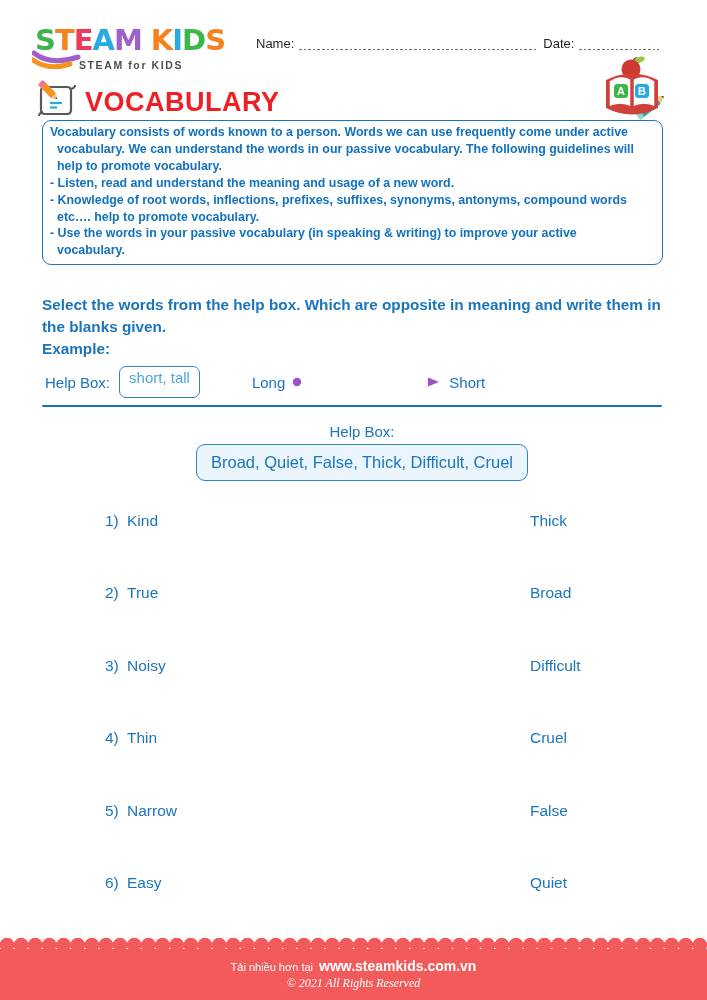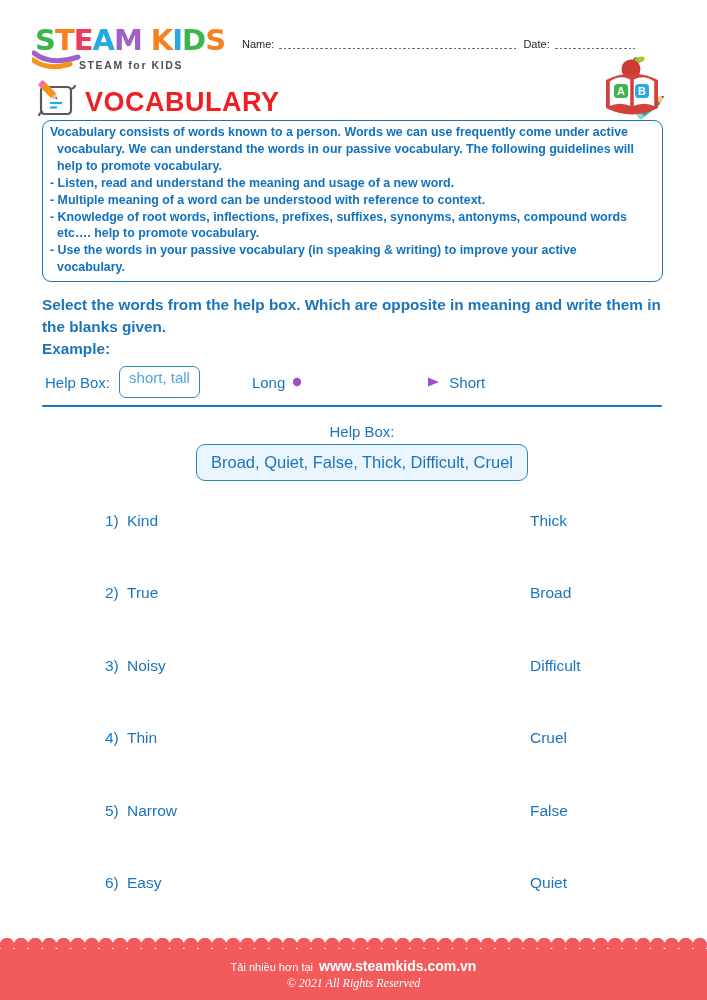--- a/index.html
+++ b/index.html
@@ -6,21 +6,21 @@
   body { background:#e8e8e8; font-family:"Liberation Sans", sans-serif; }
   .page { position:relative; width:707px; height:1000px; background:#ffffff; margin:0 auto; overflow:hidden; }
 
   
   .logo-block { position:absolute; left:35px; top:26px; }
   .logo-text { font-family:"DejaVu Sans","Liberation Sans",sans-serif; font-weight:900; font-size:29px; line-height:1; letter-spacing:-1px; white-space:nowrap; }
   .logo-text .sp { display:inline-block; width:9px; }
   .swoosh { position:absolute; left:-3px; top:24px; }
   .tagline { position:absolute; left:44px; top:33px; font-size:10.5px; font-weight:bold; color:#4D4D4F; letter-spacing:1.6px; white-space:nowrap; }
 
-  .name-date-row { position:absolute; left:242px; top:36px; width:414px; display:flex; align-items:flex-end; font-size:11px; color:#231F20; }
+  .name-date-row { position:absolute; left:256px; top:36px; width:414px; display:flex; align-items:flex-end; font-size:13px; color:#231F20; }
   .dotline { height:13px; flex:0 0 auto; background-image:repeating-linear-gradient(90deg,#6D6E71 0 2.6px, transparent 2.6px 4.6px); background-size:100% 1.4px; background-position:0 100%; background-repeat:no-repeat; margin:0 6px 1px 5px; }
   .dotline.name { width:238px; }
   .dotline.date { width:80px; margin-right:0; }
 
   .ab-book-icon { position:absolute; left:601px; top:54px; }
 
   
   .title-row { position:absolute; left:36px; top:80px; display:flex; align-items:center; }
   .page-title { font-size:27px; font-weight:800; color:#EE2024; letter-spacing:0.5px; margin-left:7px; }
 
@@ -121,21 +121,20 @@
           <polygon points="23.2,8.7 25,10 23.2,11.3" fill="#58595B"></polygon>
         </g>
       </svg>
     </span>
     <span class="page-title">VOCABULARY</span>
   </div>
 
   <div class="info-box">
     <div class="info-line">Vocabulary consists of words known to a person. Words we can use frequently come under active vocabulary. We can understand the words in our passive vocabulary. The following guidelines will help to promote vocabulary.</div>
     <div class="info-line">- Listen, read and understand the meaning and usage of a new word.</div>
-    <div class="info-line">- Multiple meaning of a word can be understood with reference to context.</div>
     <div class="info-line">- Knowledge of root words, inflections, prefixes, suffixes, synonyms, antonyms, compound words etc…. help to promote vocabulary.</div>
     <div class="info-line">- Use the words in your passive vocabulary (in speaking &amp; writing) to improve your active vocabulary.</div>
   </div>
 
   <div class="instructions">
     <div>Select the words from the help box. Which are opposite in meaning and write them in the blanks given.</div>
     <div>Example:</div>
   </div>
 
   <div class="example-row">

